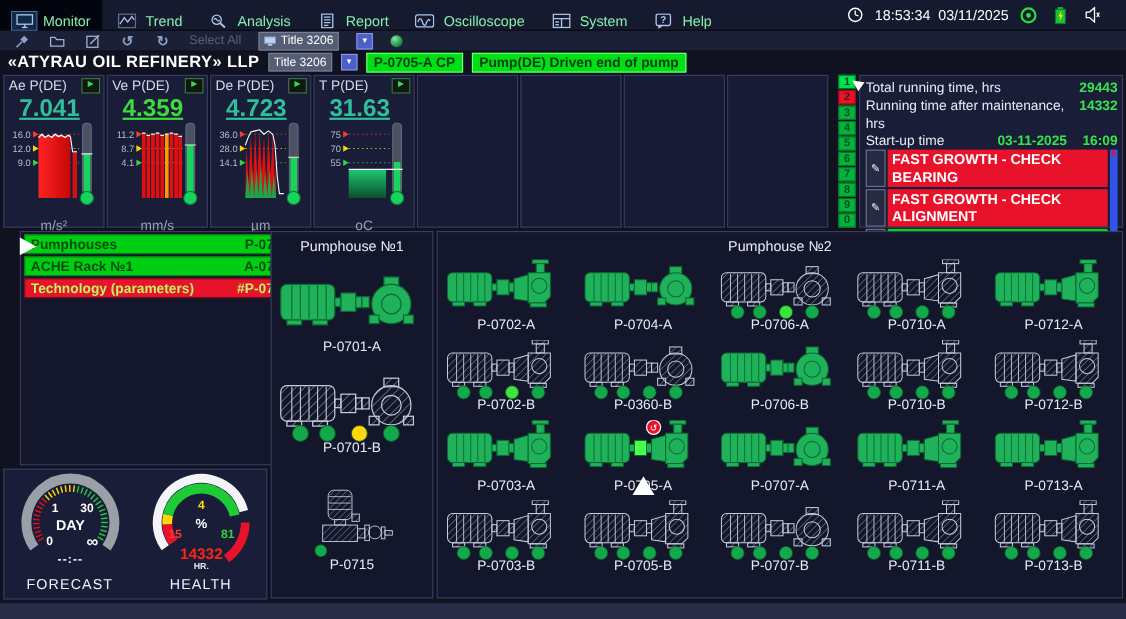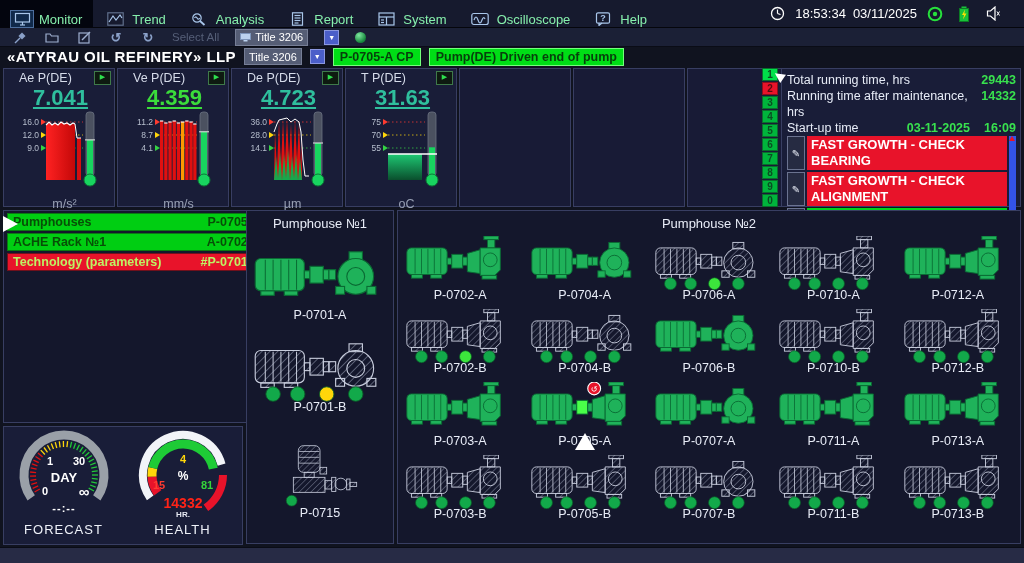--- a/index.html
+++ b/index.html
@@ -26,21 +26,21 @@
            display:flex;align-items:center;justify-content:center;}
   .sphere{width:11px;height:11px;border-radius:50%;background:radial-gradient(circle at 35% 30%,#7fe8a0,#14853a 70%);}
   
   .titlebar{position:absolute;left:0;top:47px;width:100%;height:19px;display:flex;align-items:center;
             gap:8px;padding-left:7px;background:#10131f;box-sizing:border-box;}
   .company{font-size:15px;font-weight:bold;color:#fff;letter-spacing:.4px;white-space:nowrap;}
   .badge{background:#00de16;color:#073f0c;font-size:12.5px;font-weight:bold;padding:0 6px;height:16px;
          line-height:16px;border:1px solid #74ff7c;white-space:nowrap;}
   
   #gauges{position:absolute;left:3px;top:68px;height:139px;display:flex;gap:2px;}
-  .gauge{width:112px;height:139px;background:#191d38;border:1px solid #383e62;box-sizing:border-box;position:relative;flex:none;padding-left:11px;}
+  .gauge{width:92px;height:139px;background:#191d38;border:1px solid #383e62;box-sizing:border-box;position:relative;flex:none;}
   .gauge.empty{background:#181b36;}
   .g-head{display:flex;justify-content:space-between;align-items:center;height:16px;padding:1px 3px 0 4px;}
   .g-label{font-size:12.5px;color:#d6dcea;}
   .g-btn{width:15px;height:12px;background:#0e1a10;border:1px solid #3f7a4a;color:#2ee04e;font-size:7px;
          line-height:10px;text-align:center;}
   .g-value{font-size:22px;text-align:center;padding-right:8px;height:24px;line-height:24px;font-weight:bold;text-decoration:underline;}
   .g-unit{text-align:center;font-size:12.5px;color:#98a0b4;height:14px;line-height:13px;}
   
   #statuspanel{position:absolute;left:762px;top:68px;width:259px;height:139px;display:flex;}
   .strip{width:16px;display:flex;flex-direction:column;gap:1px;}
@@ -62,21 +62,21 @@
   .aicon{width:16px;background:#262b42;border:1px solid #6b7390;color:#e8ecf6;font-size:10px;
         display:flex;align-items:center;justify-content:center;flex:none;}
   .atext{flex:1;font-size:13px;font-weight:bold;padding:1px 4px;line-height:16px;display:flex;align-items:center;}
   .alert.red .atext{background:#e8132a;color:#fff;}
   .alert.green .atext{background:#00d41a;color:#063f10;}
   .scroll{width:7px;margin-left:2px;background:#3353e8;position:relative;flex:none;}
   .scroll i{position:absolute;left:0;width:0;height:0;border-left:3.5px solid transparent;border-right:3.5px solid transparent;}
   .scroll i.t{top:0;border-bottom:5px solid #e8132a;}
   .scroll i.b{bottom:0;border-top:5px solid #e8132a;}
   
-  #navpanel{position:absolute;left:3px;top:210px;width:268px;height:213px;background:#14172c;
+  #navpanel{position:absolute;left:18px;top:210px;width:268px;height:213px;background:#14172c;
         border:1px solid #383e62;box-sizing:border-box;}
   .nrow{display:flex;justify-content:space-between;align-items:center;height:16px;margin:2px 3px 0 3px;
         padding:0 5px;font-size:12.5px;font-weight:bold;}
   .nrow.green{background:#00ce12;color:#074f07;border:1px solid #0a7a12;}
   .nrow.red{background:#e8132a;color:#bef264;border:1px solid #70101c;}
   #navcursor{position:absolute;left:-1px;top:5px;width:0;height:0;border-top:8px solid transparent;
         border-bottom:8px solid transparent;border-left:15px solid #fff;z-index:6;}
   
   #dialpanel{position:absolute;left:3px;top:426px;width:240px;height:119px;background:#191d38;
         border:1px solid #383e62;box-sizing:border-box;display:flex;}
@@ -140,38 +140,38 @@
               <line x1="4.5" y1="3.5" x2="10.5" y2="3.5" fill="none" stroke="#a9c6ea" stroke-width="1.2"></line>
               <line x1="4.5" y1="6" x2="10.5" y2="6" fill="none" stroke="#a9c6ea" stroke-width="1.2"></line>
               <line x1="4.5" y1="8.5" x2="10.5" y2="8.5" fill="none" stroke="#a9c6ea" stroke-width="1.2"></line>
               <line x1="4.5" y1="11" x2="8.5" y2="11" fill="none" stroke="#a9c6ea" stroke-width="1.2"></line>
             </svg>
           </span>
           <span>Report</span>
         </div>
         <div class="mtab">
           <span class="micon">
+            <svg width="18" height="14" viewBox="0 0 18 14">
+              <rect x="0.8" y="1.5" width="16.4" height="11" rx="2" fill="none" stroke="#a9c6ea" stroke-width="1.2"></rect>
+              <path d="M3,8 q2,-6 4,0 q2,6 4,0 q1.5,-4 3,-1" fill="none" stroke="#a9c6ea" stroke-width="1.2"></path>
+            </svg>
+          </span>
+          <span>Oscilloscope</span>
+        </div>
+        <div class="mtab">
+          <span class="micon">
             <svg width="17" height="14" viewBox="0 0 17 14">
               <rect x="1" y="1" width="15" height="12" fill="none" stroke="#a9c6ea" stroke-width="1.2"></rect>
               <line x1="1" y1="5" x2="16" y2="5" fill="none" stroke="#a9c6ea" stroke-width="1.2"></line>
               <line x1="8.5" y1="5" x2="8.5" y2="13" fill="none" stroke="#a9c6ea" stroke-width="1.2"></line>
               <line x1="3" y1="8" x2="6" y2="8" fill="none" stroke="#a9c6ea" stroke-width="1.2"></line>
               <line x1="3" y1="10.5" x2="6" y2="10.5" fill="none" stroke="#a9c6ea" stroke-width="1.2"></line>
             </svg>
           </span>
           <span>System</span>
-        </div>
-        <div class="mtab">
-          <span class="micon">
-            <svg width="18" height="14" viewBox="0 0 18 14">
-              <rect x="0.8" y="1.5" width="16.4" height="11" rx="2" fill="none" stroke="#a9c6ea" stroke-width="1.2"></rect>
-              <path d="M3,8 q2,-6 4,0 q2,6 4,0 q1.5,-4 3,-1" fill="none" stroke="#a9c6ea" stroke-width="1.2"></path>
-            </svg>
-          </span>
-          <span>Oscilloscope</span>
         </div>
         <div class="mtab">
           <span class="micon">
             <svg width="16" height="14" viewBox="0 0 16 14">
               <rect x="1.5" y="0.8" width="13" height="10.4" rx="1.5" fill="none" stroke="#a9c6ea" stroke-width="1.2"></rect>
               <polyline points="4,11 4,13.5 7,11" fill="none" stroke="#a9c6ea" stroke-width="1.2"></polyline>
               <text x="8" y="9" text-anchor="middle" font-size="9" font-weight="bold" fill="#a9c6ea" font-family="Liberation Sans,sans-serif">?</text>
             </svg>
           </span>
           <span>Help</span>
@@ -792,21 +792,21 @@
             <rect x="86" y="7" width="12" height="7" fill="url(#hp10)" stroke="#c7ccdc"></rect>
             <circle cx="92" cy="29" r="16" fill="url(#hp10)" stroke="#c7ccdc"></circle>
             <circle cx="92" cy="29" r="8" fill="none" stroke="#c7ccdc"></circle>
             <rect x="74" y="38" width="8" height="7" fill="url(#hp10)" stroke="#c7ccdc"></rect>
             <rect x="102" y="38" width="8" height="7" fill="url(#hp10)" stroke="#c7ccdc"></rect>
             <circle cx="18" cy="52" r="6.5" fill="#12a94a" stroke="#0a5c28" stroke-width="0.8"></circle>
             <circle cx="40" cy="52" r="6.5" fill="#12a94a" stroke="#0a5c28" stroke-width="0.8"></circle>
             <circle cx="66" cy="52" r="6.5" fill="#12a94a" stroke="#0a5c28" stroke-width="0.8"></circle>
             <circle cx="92" cy="52" r="6.5" fill="#12a94a" stroke="#0a5c28" stroke-width="0.8"></circle>
           </svg>
-          <div class="plabel">P-0704-B</div>
+          <div class="plabel">P-0360-B</div>
         </div>
         <div class="pcell">
           <svg class="h" viewBox="0 0 120 60">
             <rect x="2" y="13" width="44" height="29" rx="5" fill="#1fb25a" stroke="#0a6a33"></rect>
             <line x1="11" y1="14" x2="11" y2="41" stroke="#0a6a33" stroke-width="0.9"></line>
             <line x1="18" y1="14" x2="18" y2="41" stroke="#0a6a33" stroke-width="0.9"></line>
             <line x1="25" y1="14" x2="25" y2="41" stroke="#0a6a33" stroke-width="0.9"></line>
             <line x1="32" y1="14" x2="32" y2="41" stroke="#0a6a33" stroke-width="0.9"></line>
             <line x1="39" y1="14" x2="39" y2="41" stroke="#0a6a33" stroke-width="0.9"></line>
             <rect x="7" y="42" width="12" height="4" fill="#1fb25a" stroke="#0a6a33"></rect>

